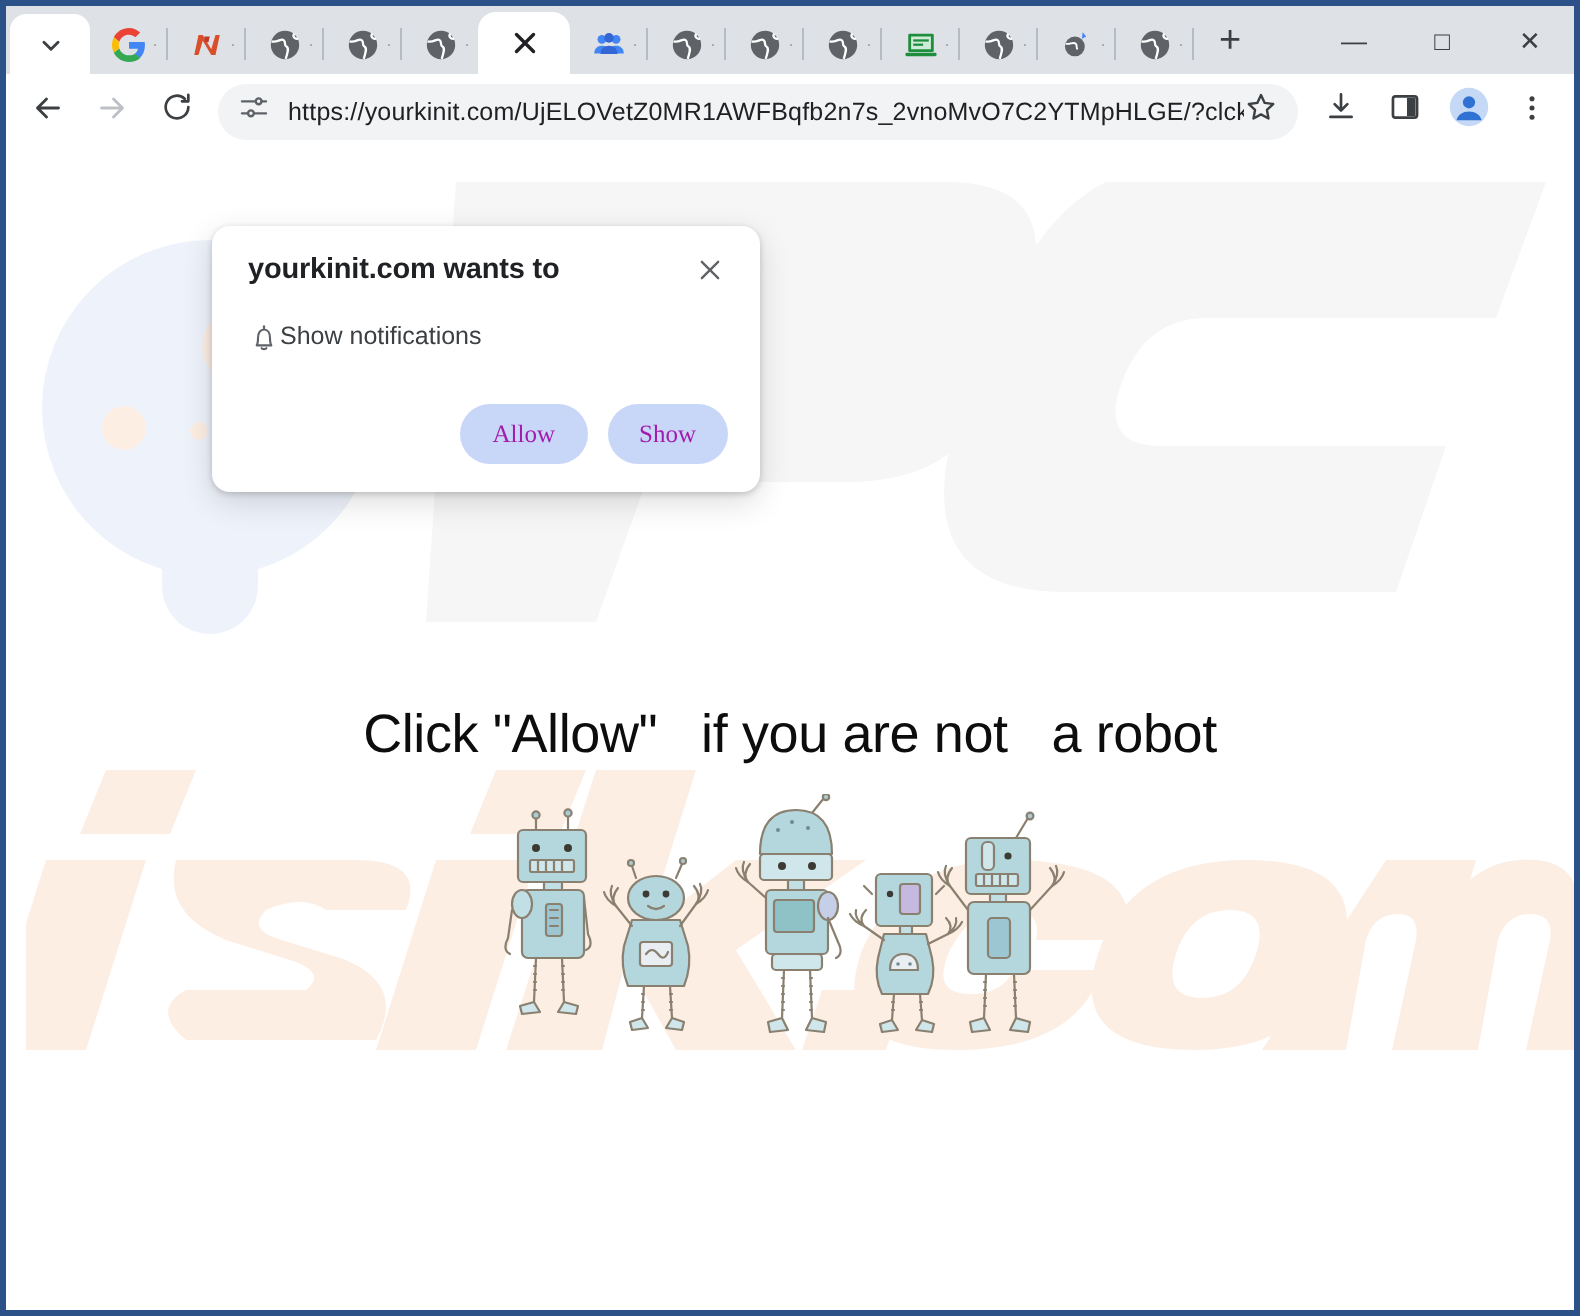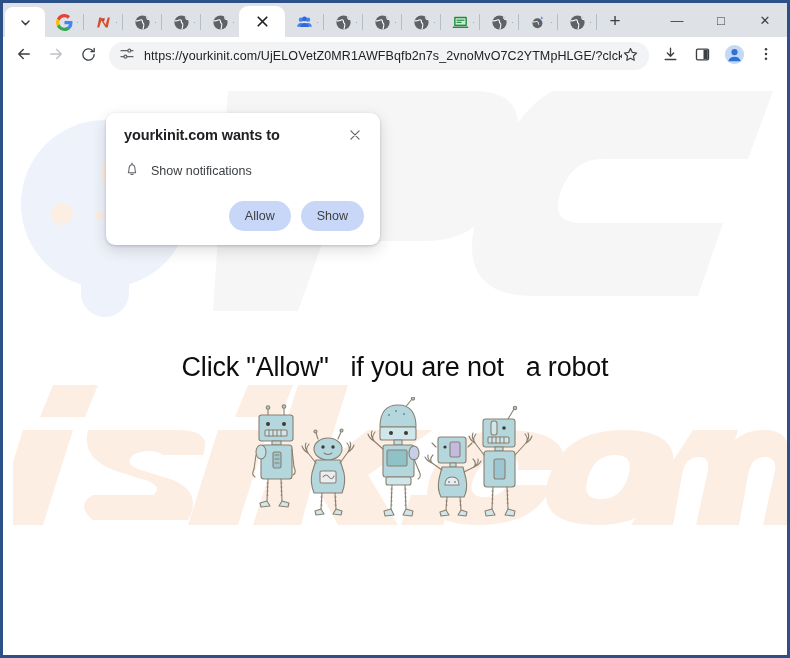--- a/index.html
+++ b/index.html
@@ -261,47 +261,45 @@
   .perm-close {
     width: 18px;
     height: 18px;
     display: flex;
     align-items: center;
     justify-content: center;
     margin-top: -1px;
   }
   .perm-row {
     display: flex;
-    align-items: center;
     margin-top: 17px;
-    gap: 11px;
   }
   .perm-row-label {
     font-size: 12.5px;
     color: #3c4043;
   }
   .perm-actions {
     display: flex;
     justify-content: flex-end;
     gap: 10px;
     margin-top: 20px;
   }
   .pill {
     min-width: 58px;
     height: 30px;
     border-radius: 15px;
     background: #c8d6f7;
-    color: #404040;
+    color: #a21caf;
     font-size: 12.5px;
     display: flex;
     align-items: center;
     justify-content: center;
     padding: 0 16px;
     border: none;
-    font-family: Liberation Sans, sans-serif;
+    font-family: Liberation Serif, serif;
   }
 </style>
 </head>
 <body>
 
 <div class="window">
 
   <div class="tabstrip">
 
     <div class="tab tab-chevron">

